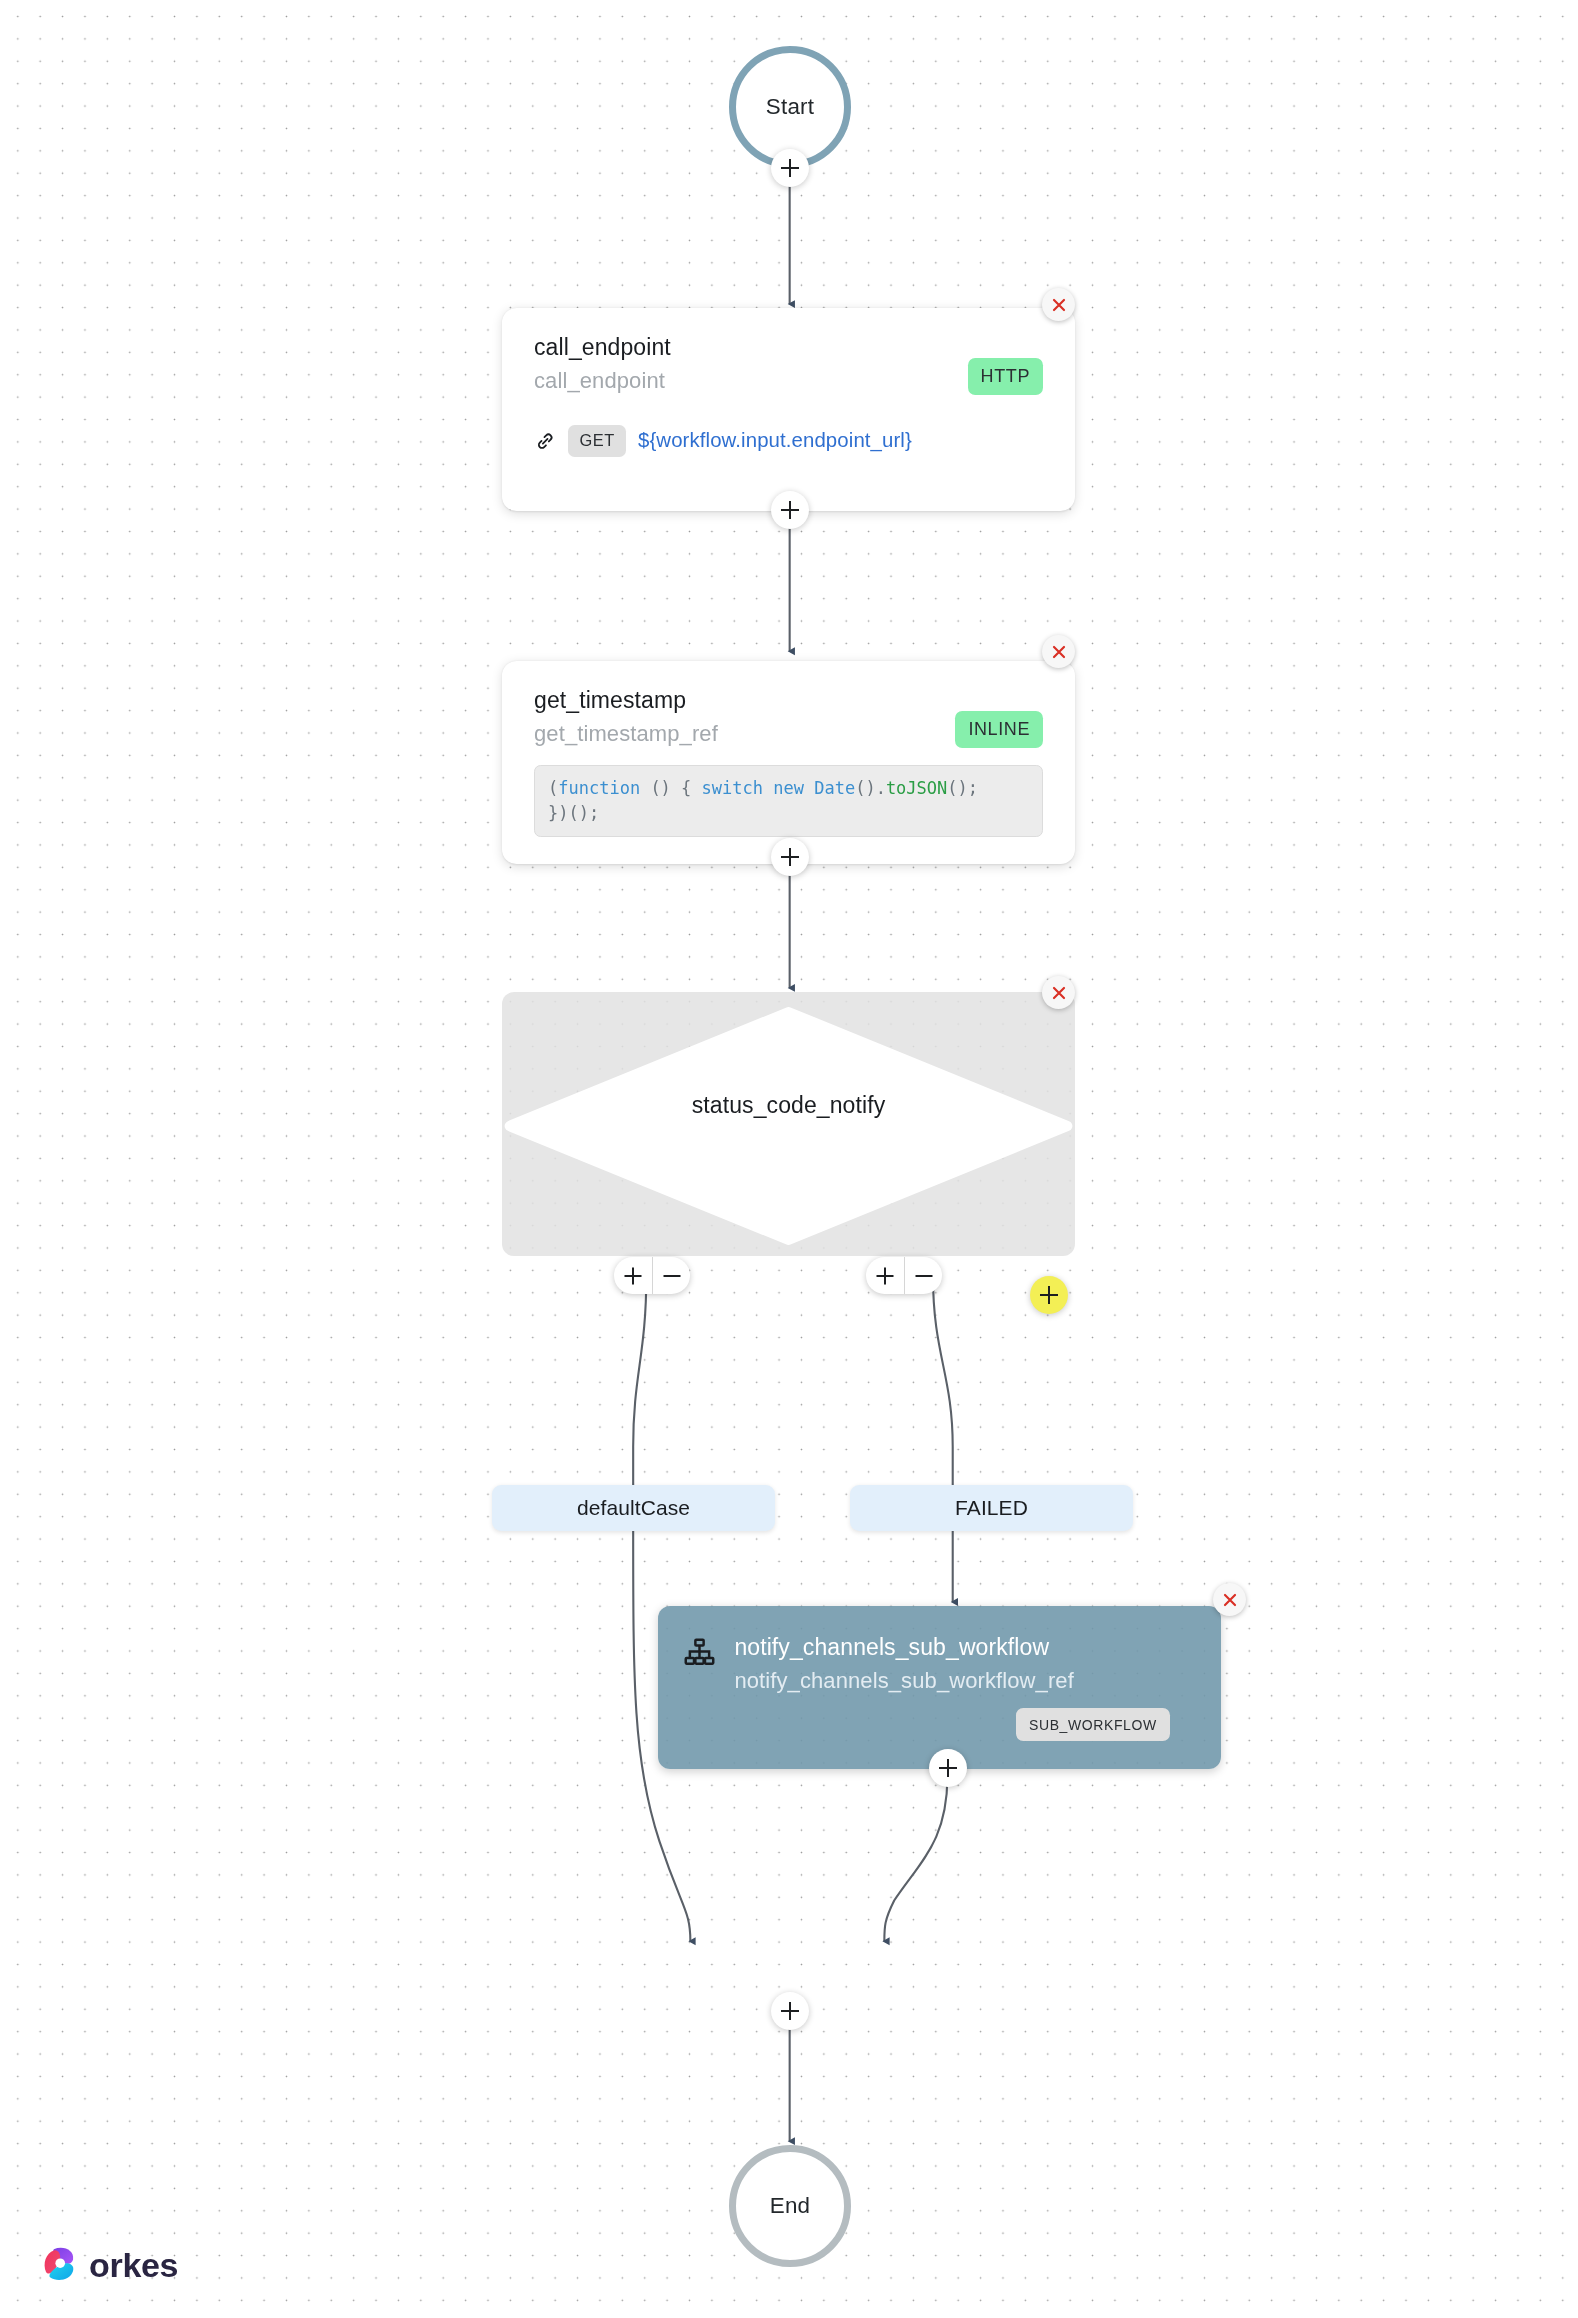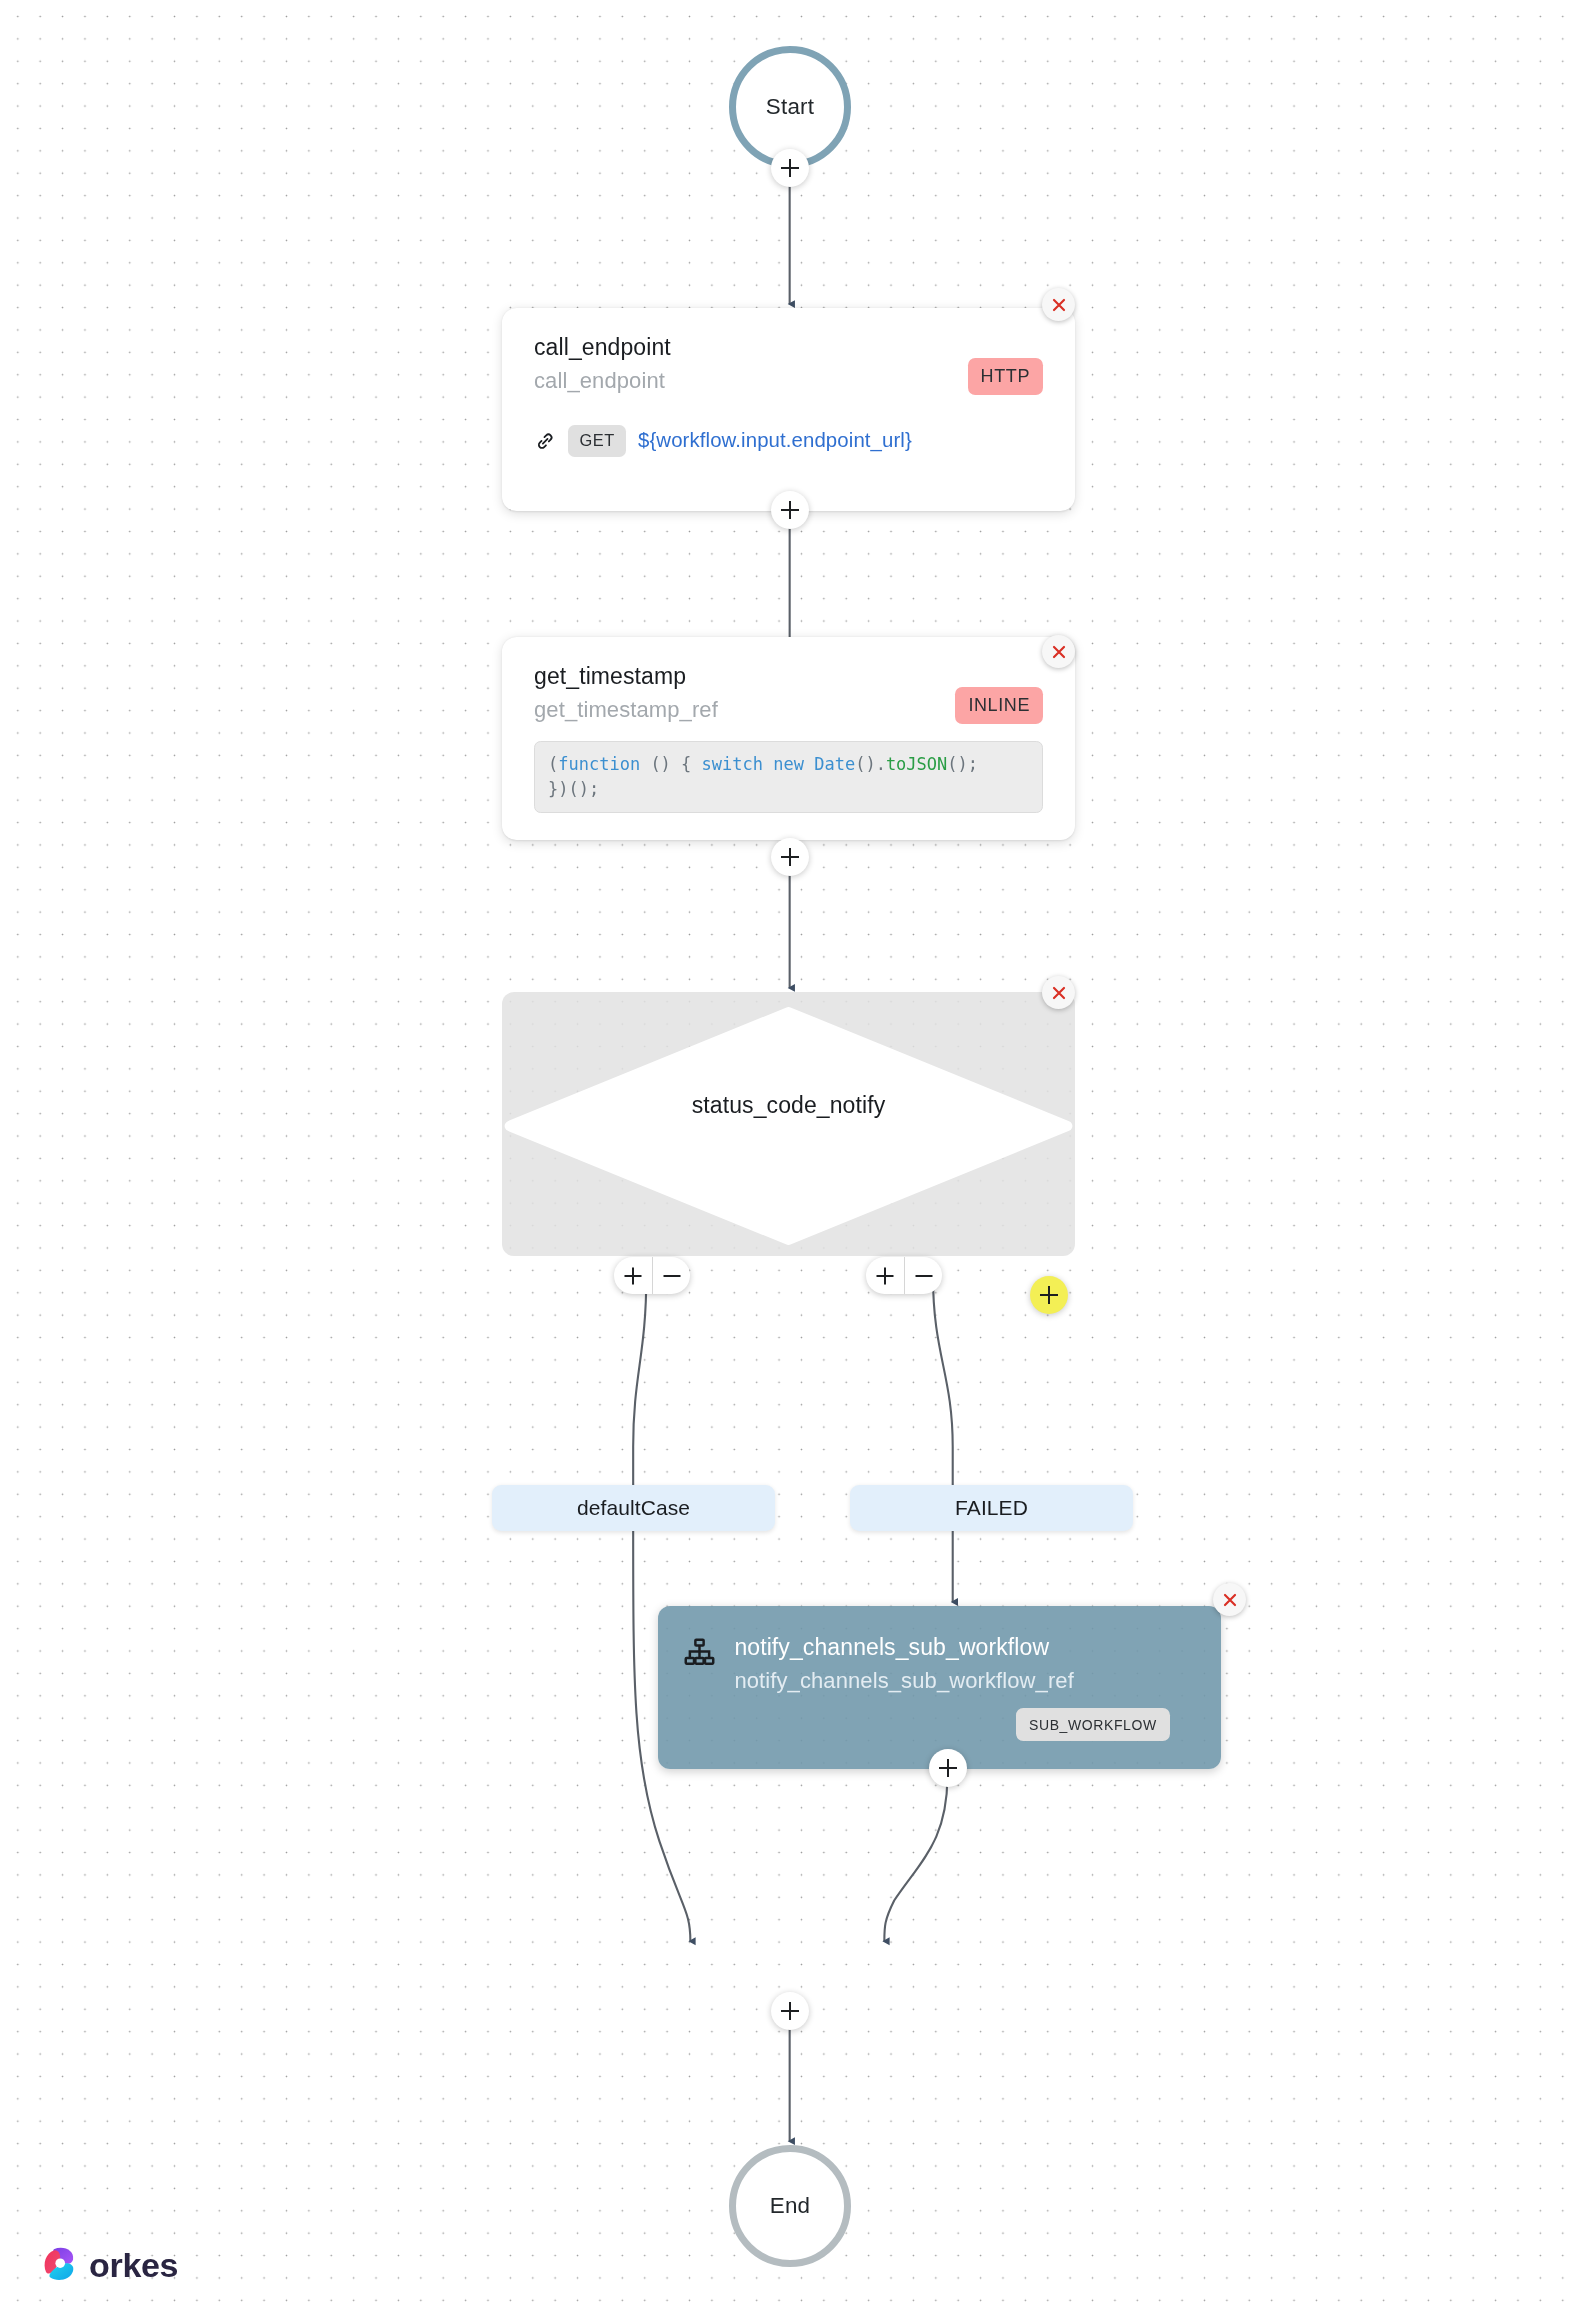--- a/index.html
+++ b/index.html
@@ -57,21 +57,21 @@
   .task-card {
     position: absolute;
     left: 502px;
     width: 573px;
     background: #ffffff;
     border-radius: 14.5px;
     box-shadow: 0 2.6px 10.5px rgba(0,0,0,0.13), 0 0.7px 2px rgba(0,0,0,0.08);
     padding: 25px 32px 24px 32px;
   }
   .task-card.http   { top: 308px;  height: 203px; }
-  .task-card.inline { top: 637px;  height: 203px; }
+  .task-card.inline { top: 661px;  height: 203px; }
 
   .card-head {
     display: flex;
     align-items: flex-end;
     justify-content: space-between;
   }
   .card-titles { display: flex; flex-direction: column; }
   .card-title {
     font-size: 23px;
     color: #1a1d21;
@@ -79,21 +79,21 @@
     line-height: 1.25;
   }
   .card-subtitle {
     font-size: 22px;
     color: #a3a8ad;
     letter-spacing: 0.1px;
     margin-top: 6.6px;
     line-height: 1.2;
   }
   .type-badge {
-    background: #fca5a5;
+    background: #86efac;
     color: #2b2f33;
     border-radius: 7.2px;
     padding: 8px 13px;
     font-size: 18px;
     letter-spacing: 0.6px;
     white-space: nowrap;
     margin-top: 1.3px;
   }
 
   

